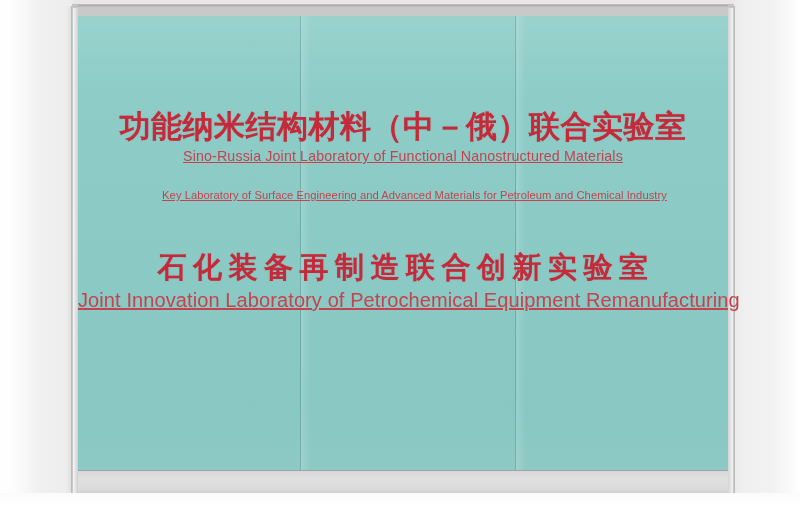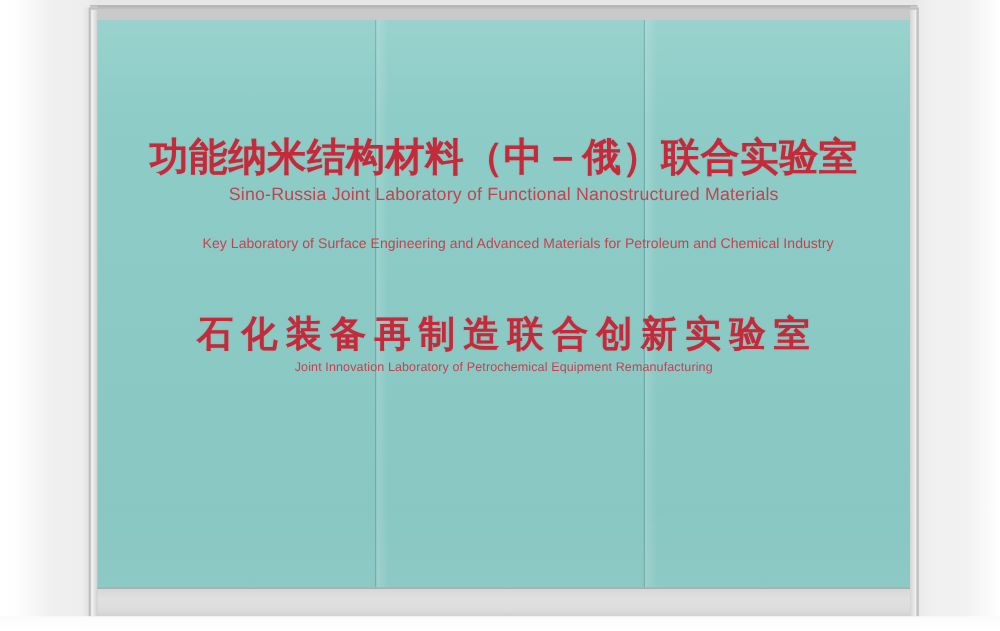--- a/index.html
+++ b/index.html
@@ -172,33 +172,34 @@
     white-space: nowrap;
     line-height: 1.0;
     text-shadow: 0 0 1px rgba(196,42,58,.35);
   }
   .en {
     font-family: "Liberation Sans", "DejaVu Sans", sans-serif;
     font-weight: 400;
     color: #c5434f;
     white-space: nowrap;
     line-height: 1.0;
+    text-decoration: underline;
   }
 
   
   #cn-1 { font-size: 31px; letter-spacing: 0.5px; }
   #en-1 { font-size: 14.2px; letter-spacing: 0.15px; margin-top: 7px; }
 
   
   #cn-2 { font-size: 28.5px; letter-spacing: -0.2px; }
   #en-2 { font-size: 11.2px; letter-spacing: 0.05px; margin-top: 7px; margin-left: 23px; }
 
   
   #cn-3 { font-size: 29px; letter-spacing: 6.5px; padding-left: 6px; }
-  #en-3 { font-size: 10px; letter-spacing: 0.1px; margin-top: 8px; }
+  #en-3 { font-size: 20px; letter-spacing: 0.1px; margin-top: 8px; }
 
   
   #panel-shadow {
     position: absolute;
     left: 66px;
     top: 6px;
     width: 7px;
     height: 489px;
     background: linear-gradient(90deg, rgba(0,0,0,0) 0%, rgba(0,0,0,.05) 70%, rgba(0,0,0,.10) 100%);
   }

